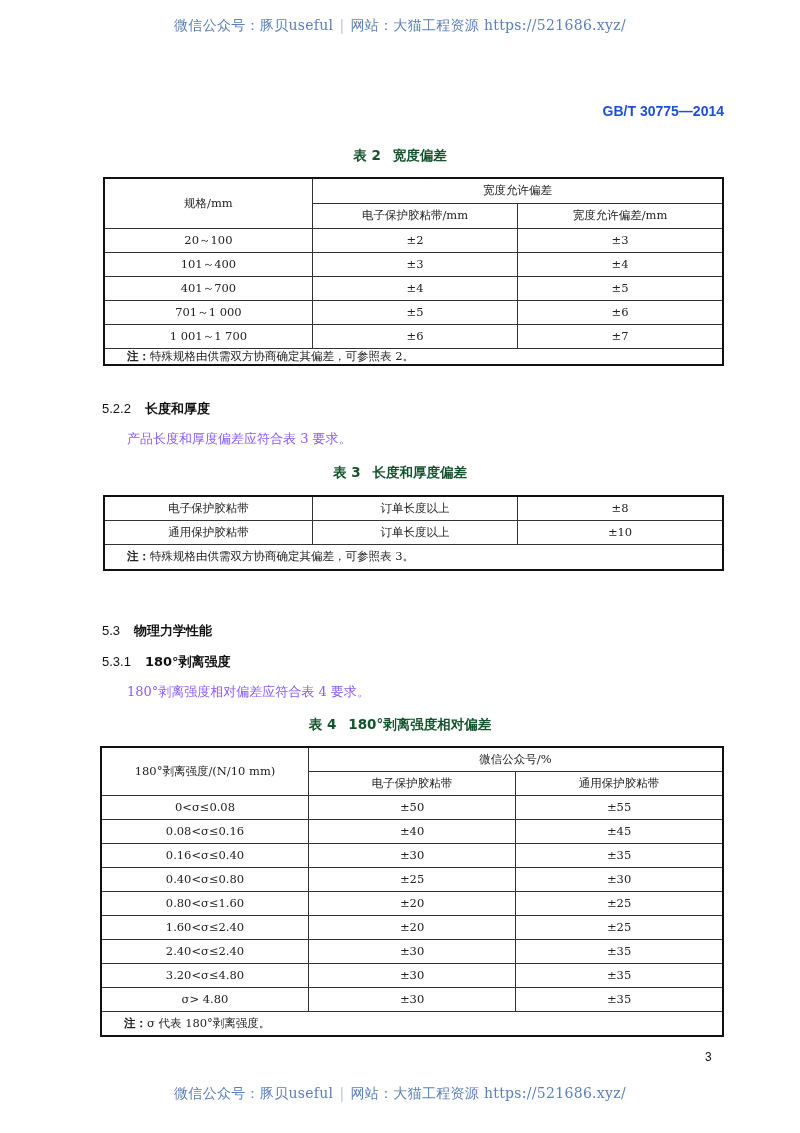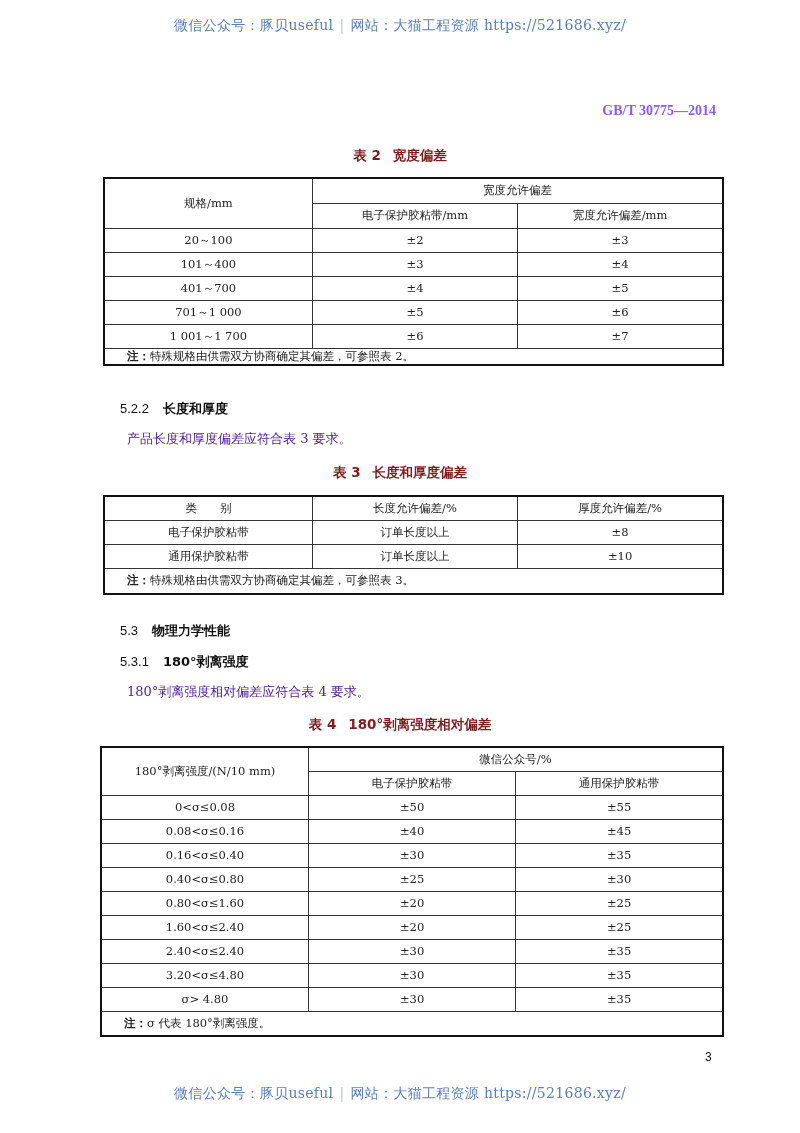--- a/index.html
+++ b/index.html
@@ -3,29 +3,29 @@
 <meta charset="utf-8">
 <style>
   html, body { margin: 0; padding: 0; background: #ffffff; }
   body { width: 800px; height: 1133px; position: relative; overflow: hidden;
          font-family: "DejaVu Serif", "Liberation Serif", serif; color: #1a1a1a; }
   .watermark { position: absolute; left: 0; width: 800px; text-align: center;
                font-size: 14px; color: #5a7fb8; letter-spacing: 0.3px; }
   .watermark .sep { color: #b5c4dc; margin: 0 6px; }
   .wm-top { top: 17px; }
   .wm-bottom { top: 1085px; }
-  .std-code { position: absolute; right: 84px; top: 103px; font-family: Liberation Serif, serif;
-              font-weight: bold; font-size: 14px; color: #8b5cf6; }
+  .std-code { position: absolute; right: 76px; top: 103px; font-family: Liberation Sans, sans-serif;
+              font-weight: bold; font-size: 14px; color: #1d4ed8; }
   .cap { position: absolute; left: 0; width: 800px; text-align: center; font-weight: bold;
-         font-size: 13.5px; font-family: "DejaVu Sans", sans-serif; color: #7f1d1d; }
+         font-size: 13.5px; font-family: "DejaVu Sans", sans-serif; color: #14532d; }
   .cap .num { margin-right: 12px; }
-  .heading { position: absolute; left: 120px; font-family: "DejaVu Sans", sans-serif; font-weight: bold;
+  .heading { position: absolute; left: 102px; font-family: "DejaVu Sans", sans-serif; font-weight: bold;
              font-size: 13px; color: #111; }
   .heading .hnum { font-family: "Liberation Sans", sans-serif; font-weight: normal; margin-right: 14px; font-size: 13px; }
-  .para { position: absolute; left: 127px; font-size: 13px; color: #4c1d95; }
+  .para { position: absolute; left: 127px; font-size: 13px; color: #8b5cf6; }
   table.doc { position: absolute; border-collapse: collapse; font-size: 11.5px; color: #222;
               border: 2px solid #111; }
   table.doc td { border: 1px solid #333; text-align: center; padding: 0; }
   table.doc td.note { text-align: left; padding-left: 22px; font-size: 11.5px; }
   .note .nlabel { font-weight: bold; }
   .pagenum { position: absolute; left: 705px; top: 1050px; font-size: 12px; font-family: "Liberation Sans", sans-serif; color: #111; }
 </style>
 </head>
 <body>
 
@@ -94,25 +94,20 @@
   <span class="num">表 3</span><span>长度和厚度偏差</span>
 </div>
 
 <table class="doc" style="left:103px; top:495px; width:621px;">
   <colgroup>
       <col style="width:209px">
       <col style="width:206px">
       <col style="width:206px">
     </colgroup>
   <tbody>
-      <tr style="height:24px;">
-    <td>类　　别</td>
-    <td>长度允许偏差/%</td>
-    <td>厚度允许偏差/%</td>
-  </tr>
   <tr style="height:24px;">
     <td>电子保护胶粘带</td>
     <td>订单长度以上</td>
     <td>±8</td>
   </tr>
   <tr style="height:24px;">
     <td>通用保护胶粘带</td>
     <td>订单长度以上</td>
     <td>±10</td>
   </tr>

